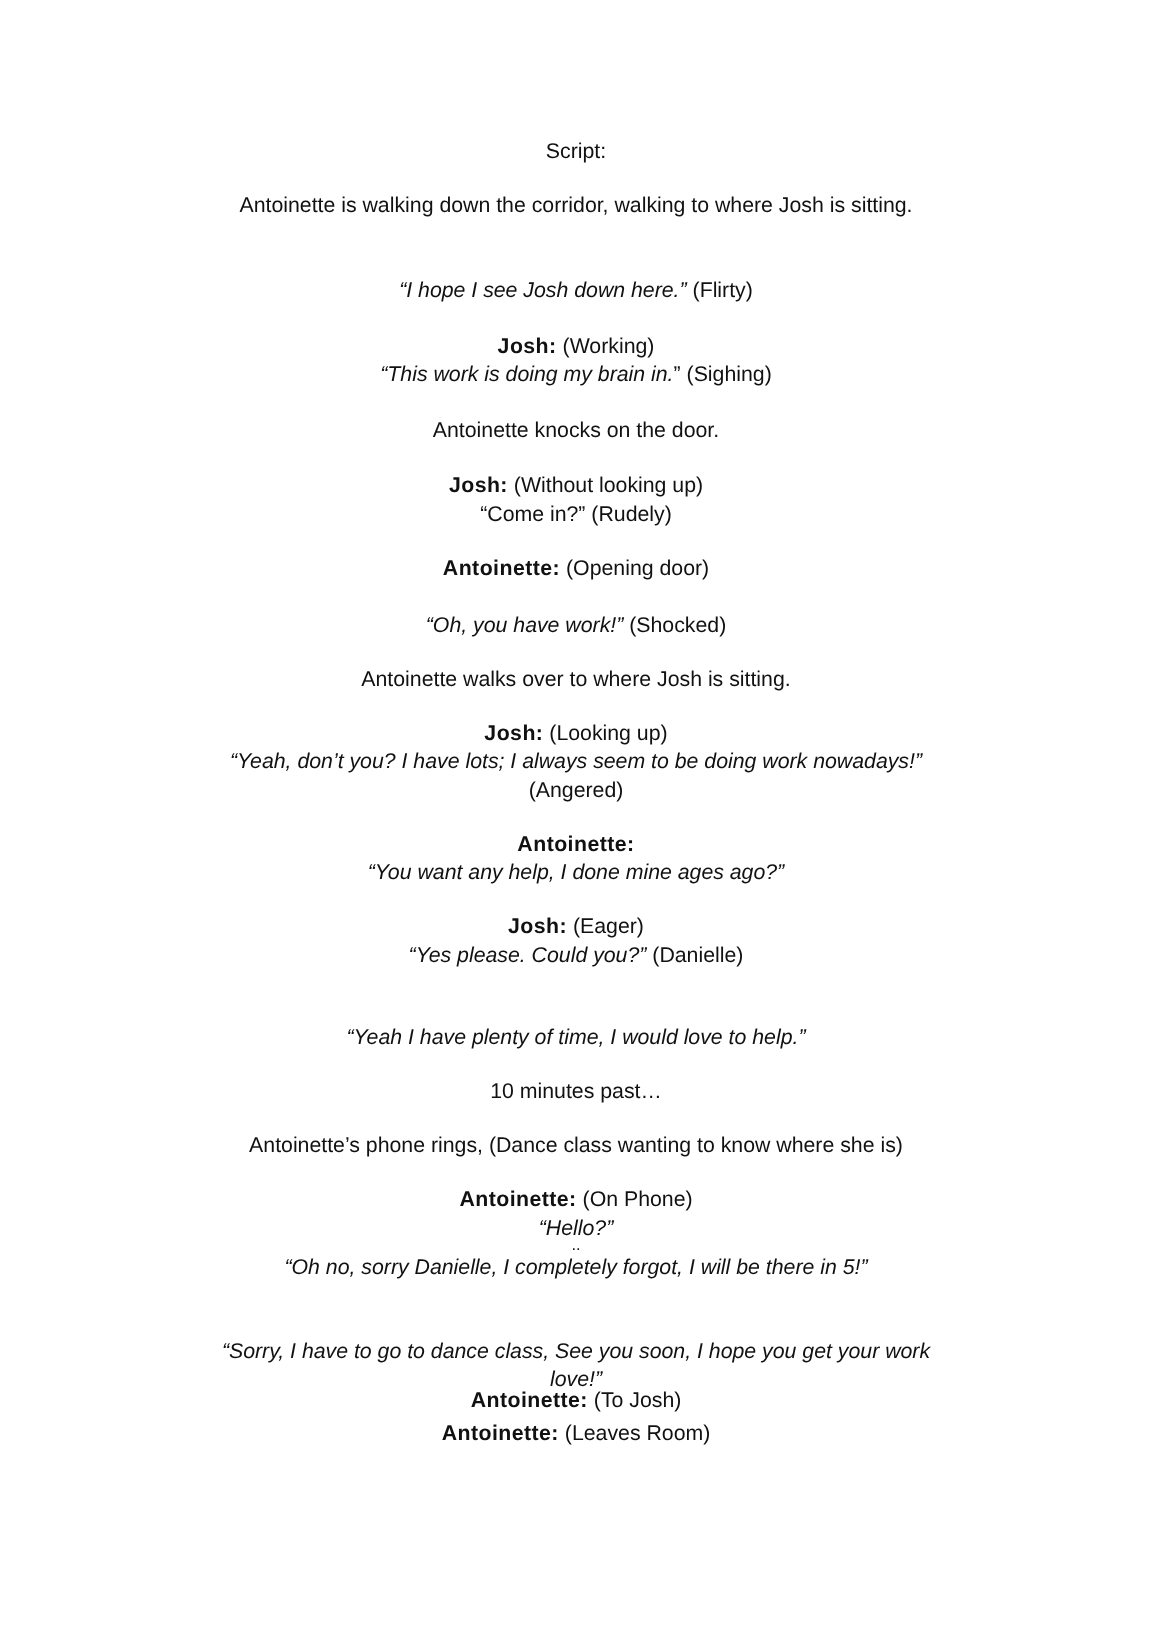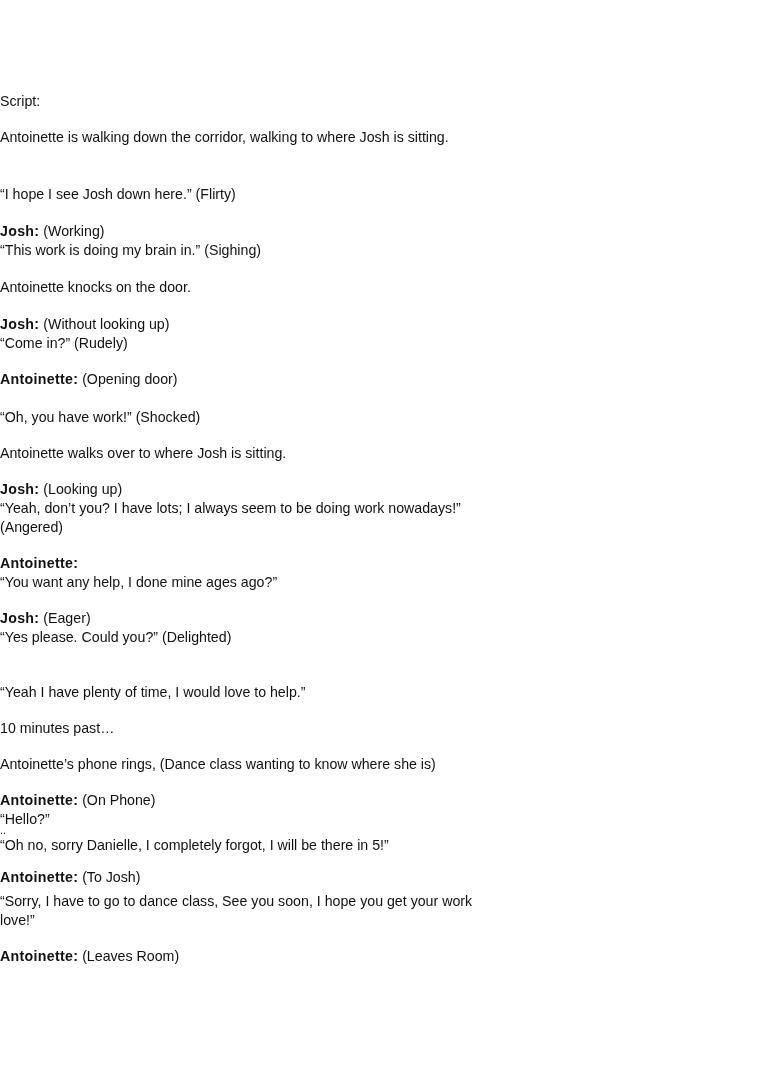--- a/index.html
+++ b/index.html
@@ -21,26 +21,26 @@
       left: 0;
       top: 0;
       width: 768px;
       height: 1087px;
       background: #ffffff;
     }
     .line {
       position: absolute;
       left: 0;
       width: 768px;
-      text-align: left;
+      text-align: center;
       line-height: 19px;
       white-space: nowrap;
     }
     .b { font-weight: bold; letter-spacing: 0.3px; }
-    .i { }
+    .i { font-style: italic; }
   </style>
 </head>
 <body>
 
 <div class="page">
 
   <div class="line" style="top:92px">Script:</div>
 
   <div class="line" style="top:128px">Antoinette is walking down the corridor, walking to where Josh is sitting.</div>
 
@@ -79,37 +79,37 @@
 
   <div class="line" style="top:554px">
     <span class="b">Antoinette:</span>
   </div>
   <div class="line i" style="top:573px">“You want any help, I done mine ages ago?”</div>
 
   <div class="line" style="top:609px">
     <span class="b">Josh:</span> <span>(Eager)</span>
   </div>
   <div class="line" style="top:628px">
-    <span class="i">“Yes please. Could you?”</span> <span>(Delighted)</span>
+    <span class="i">“Yes please. Could you?”</span> <span>(Danielle)</span>
   </div>
 
   <div class="line i" style="top:683px">“Yeah I have plenty of time, I would love to help.”</div>
 
   <div class="line" style="top:719px">10 minutes past…</div>
 
   <div class="line" style="top:755px">Antoinette’s phone rings, (Dance class wanting to know where she is)</div>
 
   <div class="line" style="top:791px">
     <span class="b">Antoinette:</span> <span>(On Phone)</span>
   </div>
   <div class="line i" style="top:810px">“Hello?”</div>
   <div class="line" style="top:824px; font-size:11px; line-height:12px;">..</div>
   <div class="line i" style="top:836px">“Oh no, sorry Danielle, I completely forgot, I will be there in 5!”</div>
 
-  <div class="line" style="top:868px">
+  <div class="line" style="top:925px">
     <span class="b">Antoinette:</span> <span>(To Josh)</span>
   </div>
   <div class="line i" style="top:892px">“Sorry, I have to go to dance class, See you soon, I hope you get your work</div>
   <div class="line i" style="top:911px">love!”</div>
 
   <div class="line" style="top:947px">
     <span class="b">Antoinette:</span> <span>(Leaves Room)</span>
   </div>
 
 </div>

